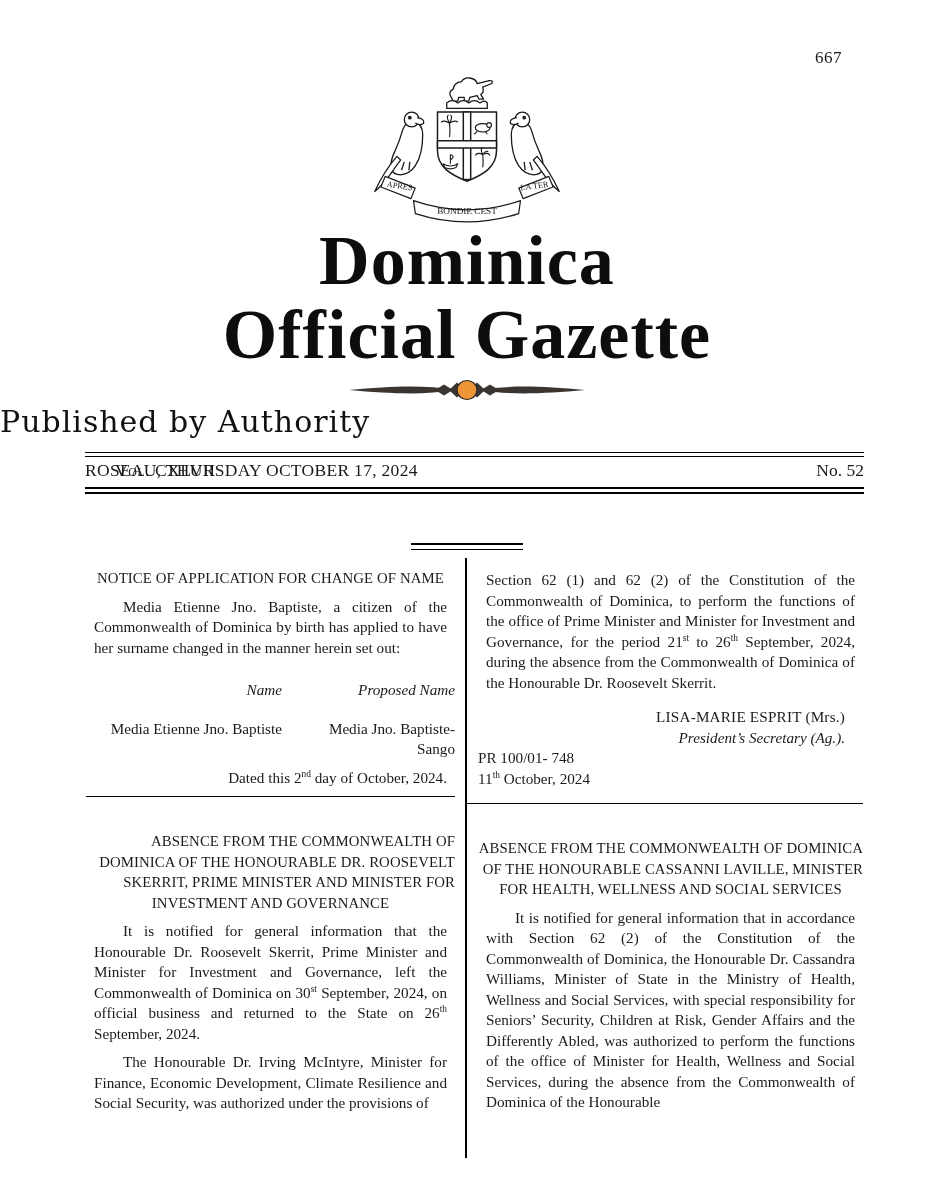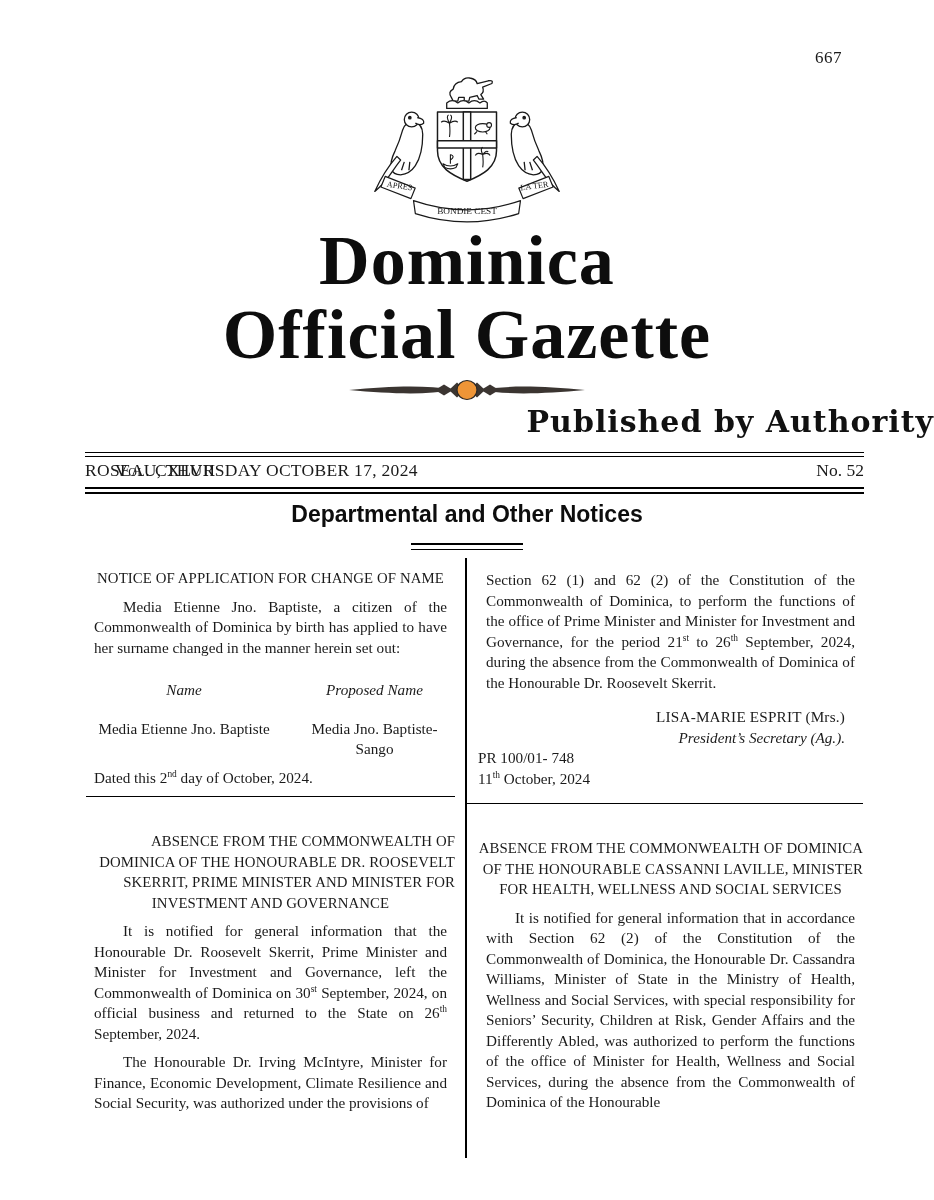--- a/index.html
+++ b/index.html
@@ -11,22 +11,22 @@
   .crest-wrap{position:absolute;top:66px;left:50%;transform:translateX(-50%);width:228px;height:166px;}
 
   .masthead-title{position:absolute;left:0;width:100%;text-align:center;
         font-family:"Liberation Serif",serif;font-weight:bold;font-size:70px;line-height:70px;
         letter-spacing:1px;color:#0d0d0d;}
   .title1{top:226px;}
   .title2{top:300px;}
 
   .ornament-wrap{position:absolute;top:378px;left:50%;transform:translateX(-50%);width:240px;height:24px;}
 
-  .tagline{position:absolute;top:404px;left:0;width:100%;text-align:right;
-        font-family:"DejaVu Serif",serif;font-weight:bold;font-size:30px;letter-spacing:1px;color:#111;}
+  .tagline{position:absolute;top:404px;left:0;width:100%;text-align:left;
+        font-family:"DejaVu Serif",serif;font-weight:normal;font-size:30px;letter-spacing:1px;color:#111;}
 
   .rule{position:absolute;left:85px;width:779px;}
   .rule-a{top:452px;height:3px;border-top:1.5px solid #000;border-bottom:1.5px solid #000;}
   .rule-b{top:487px;height:3px;border-top:2.2px solid #000;border-bottom:2.2px solid #000;}
 
   .issue-bar{position:absolute;top:460px;left:85px;width:779px;height:24px;font-size:17.5px;}
   .issue-vol{position:absolute;left:2px;top:0;font-variant:small-caps;letter-spacing:.5px;margin-left:28px;}
   .issue-date{position:absolute;left:0;width:100%;text-align:left;top:0;letter-spacing:.3px;}
   .issue-no{position:absolute;right:0;top:0;}
 
@@ -42,21 +42,21 @@
   .col-left{left:86px;top:568px;width:369px;}
   .col-right{left:478px;top:562px;width:385px;}
 
   .notice-heading{text-align:right;font-size:14.8px;line-height:20.5px;letter-spacing:.1px;
         text-align-last:center;}
   .h-one{white-space:nowrap;}
   .col p{margin:8px;}
   .indent{text-indent:29px;}
   .mt14{margin-top:14px;}.mt16{margin-top:34px;}.mt18{margin-top:18px;}.mt22{margin-top:22px;}
 
-  .name-row{display:flex;margin-top:22px;text-align:center;gap:12px;}
+  .name-row{display:flex;margin-top:22px;text-align:right;gap:12px;}
   .name-col1{width:196px;flex:0 0 196px;}
   .name-col2{flex:1;}
   .ital{font-style:italic;}
 
   .sig-block{text-align:right;margin-top:14px;padding-right:18px;}
   .sig-name{letter-spacing:.2px;}
   .sig-title{font-style:italic;}
 
   .inner-rule{border:none;border-top:1.6px solid #000;margin:8px 0 0 0;}
   .inner-rule-right{margin-left:-13px;width:calc(100% + 13px);margin-top:14px;}
@@ -162,41 +162,40 @@
   <div class="rule rule-a"></div>
 
   <div class="issue-bar">
     <span class="issue-vol">Vol. CXLVII</span>
     <span class="issue-date">ROSEAU, THURSDAY OCTOBER 17, 2024</span>
     <span class="issue-no">No. 52</span>
   </div>
 
   <div class="rule rule-b"></div>
 
-  <div class="section-title">Departmental and Other Notices</div>
   <div class="rule-short"></div>
 
   <div class="col-divider"></div>
 
   <div class="col col-left">
     <div class="notice-heading h-one">NOTICE OF APPLICATION FOR CHANGE OF NAME</div>
 
     <p class="indent mt14">Media Etienne Jno. Baptiste, a citizen of the Commonwealth of Dominica by birth has applied to have her surname changed in the manner herein set out:</p>
 
     <div class="name-row ital">
       <span class="name-col1">Name</span>
       <span class="name-col2">Proposed Name</span>
     </div>
 
     <div class="name-row" style="margin-top:18px;">
       <span class="name-col1">Media Etienne Jno. Baptiste</span>
       <span class="name-col2">Media Jno. Baptiste-Sango</span>
     </div>
 
-    <p class="mt18" style="text-align:left;"><span>Dated this 2</span><sup class="ord">nd</sup><span> day of October, 2024.</span></p>
+    <p class="mt18" style="text-align:right;"><span>Dated this 2</span><sup class="ord">nd</sup><span> day of October, 2024.</span></p>
 
 
     <hr class="inner-rule">
 
     <div class="notice-heading mt16">ABSENCE FROM THE COMMONWEALTH OF DOMINICA OF THE HONOURABLE DR. ROOSEVELT SKERRIT, PRIME MINISTER AND MINISTER FOR INVESTMENT AND GOVERNANCE</div>
 
     <p class="indent mt16"><span>It is notified for general information that the Honourable Dr. Roosevelt Skerrit, Prime Minister and Minister for Investment and Governance, left the Commonwealth of Dominica on 30</span><sup class="ord">st</sup><span> September, 2024, on official business and returned to the State on 26</span><sup class="ord">th</sup><span> September, 2024.</span></p>
 
     <p class="indent mt14">The Honourable Dr. Irving McIntyre, Minister for Finance, Economic Development, Climate Resilience and Social Security, was authorized under the provisions of</p>
   </div>

